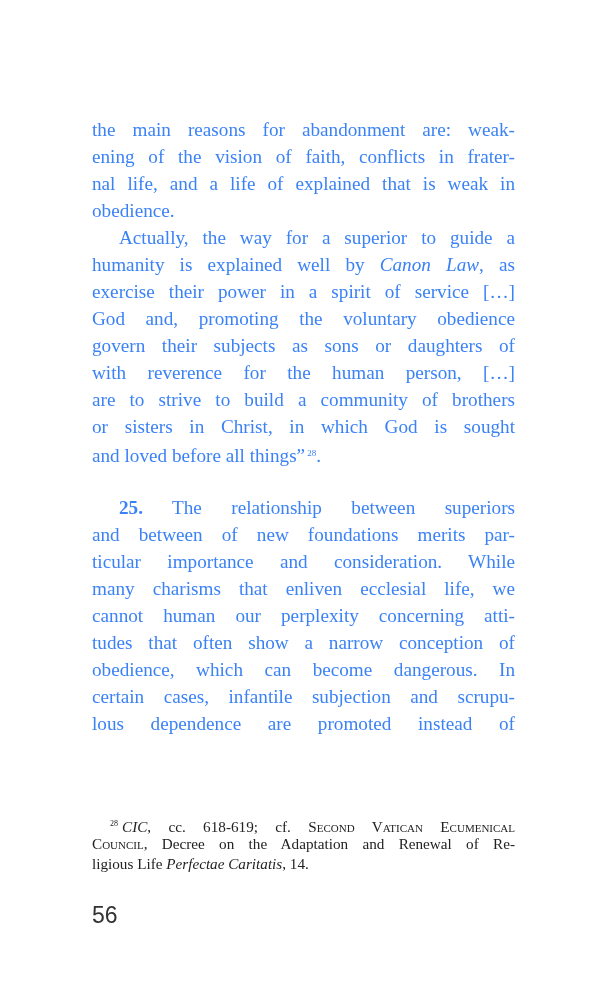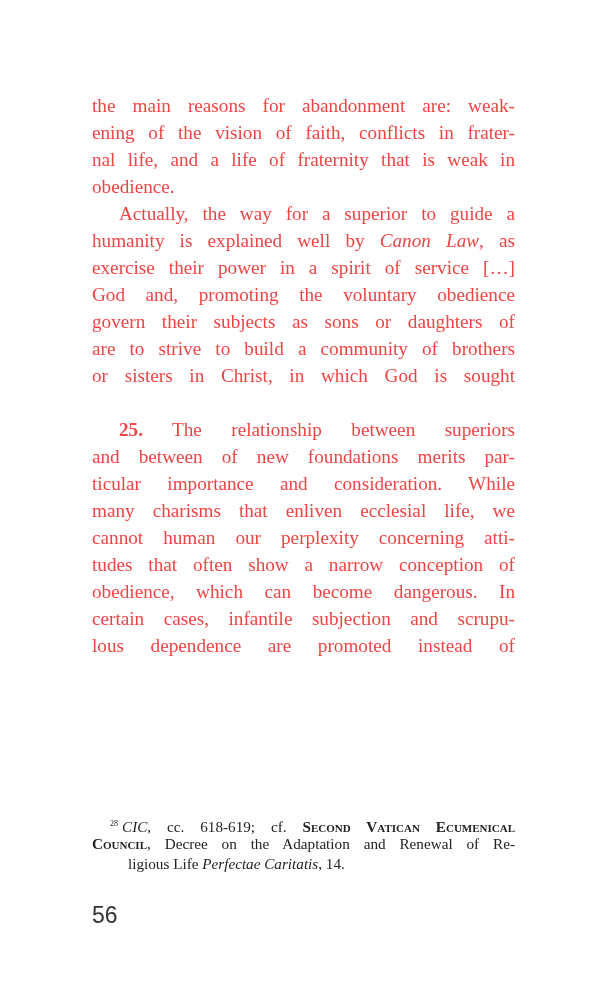--- a/index.html
+++ b/index.html
@@ -1,64 +1,66 @@
 <!DOCTYPE html>
 <html><head>
 <meta charset="utf-8">
 <style>
   html, body { margin: 0; padding: 0; background: #ffffff; }
   body { width: 606px; height: 1000px; position: relative; overflow: hidden; }
   .page {
-    position: absolute; left: 92px; top: 92px; width: 423px;
+    position: absolute; left: 92px; top: 116px; width: 423px;
     font-family: "Liberation Serif", "DejaVu Serif", serif;
-    color: #ef4444;
+    color: #3b82f6;
   }
   .line {
     display: block; height: 27px; line-height: 27px; font-size: 19.2px;
     text-align: justify; text-align-last: justify; white-space: nowrap;
   }
   .line.last { text-align-last: left; }
   .line.indent { text-indent: 27px; }
   .gap { height: 27px; }
   .sup { font-size: 9px; vertical-align: 6px; margin-left: 2px; }
   .bold { font-weight: bold; }
   .it { font-style: italic; }
   .footnote {
     position: absolute; left: 92px; top: 814px; width: 423px;
     font-family: "Liberation Serif", "DejaVu Serif", serif; color: #222;
   }
   .fline { display:block; height: 20px; line-height: 20px; font-size: 15.2px; text-align: justify; text-align-last: justify; white-space: nowrap; }
-  .fline.last { text-align-last: left; margin-left: 36px; }
+  .fline.last { text-align-last: left; }
   .fline.indent { text-indent: 18px; }
-  .sc { font-variant: small-caps; font-weight: bold; }
+  .sc { font-variant: small-caps; }
   .fsup { font-size: 8px; vertical-align: 6px; margin-right: 4px; }
   .pagenum {
     position: absolute; left: 92px; top: 902px;
     font-family: Liberation Sans, sans-serif; font-size: 23px; color: #333;
   }
 </style>
 </head>
 <body>
 
 <div class="page">
   <div>
     <span class="line">the main reasons for abandonment are: weak-</span>
     <span class="line">ening of the vision of faith, conflicts in frater-</span>
-    <span class="line">nal life, and a life of fraternity that is weak in</span>
+    <span class="line">nal life, and a life of explained that is weak in</span>
     <span class="line last">obedience.</span>
   </div>
 
   <div>
     <span class="line indent">Actually, the way for a superior to guide a</span>
     <span class="line"><span>humanity is explained well by </span><span class="it">Canon Law</span><span>, as</span></span>
     <span class="line">exercise their power in a spirit of service […]</span>
     <span class="line">God and, promoting the voluntary obedience</span>
     <span class="line">govern their subjects as sons or daughters of</span>
+    <span class="line">with reverence for the human person, […]</span>
     <span class="line">are to strive to build a community of brothers</span>
     <span class="line">or sisters in Christ, in which God is sought</span>
+    <span class="line last"><span>and loved before all things”</span><span class="sup">28</span><span>.</span></span>
   </div>
 
   <div class="gap"></div>
 
   <div>
     <span class="line indent"><span class="bold">25.</span><span> The relationship between superiors</span></span>
     <span class="line">and between of new foundations merits par-</span>
     <span class="line">ticular importance and consideration. While</span>
     <span class="line">many charisms that enliven ecclesial life, we</span>
     <span class="line">cannot human our perplexity concerning atti-</span>

